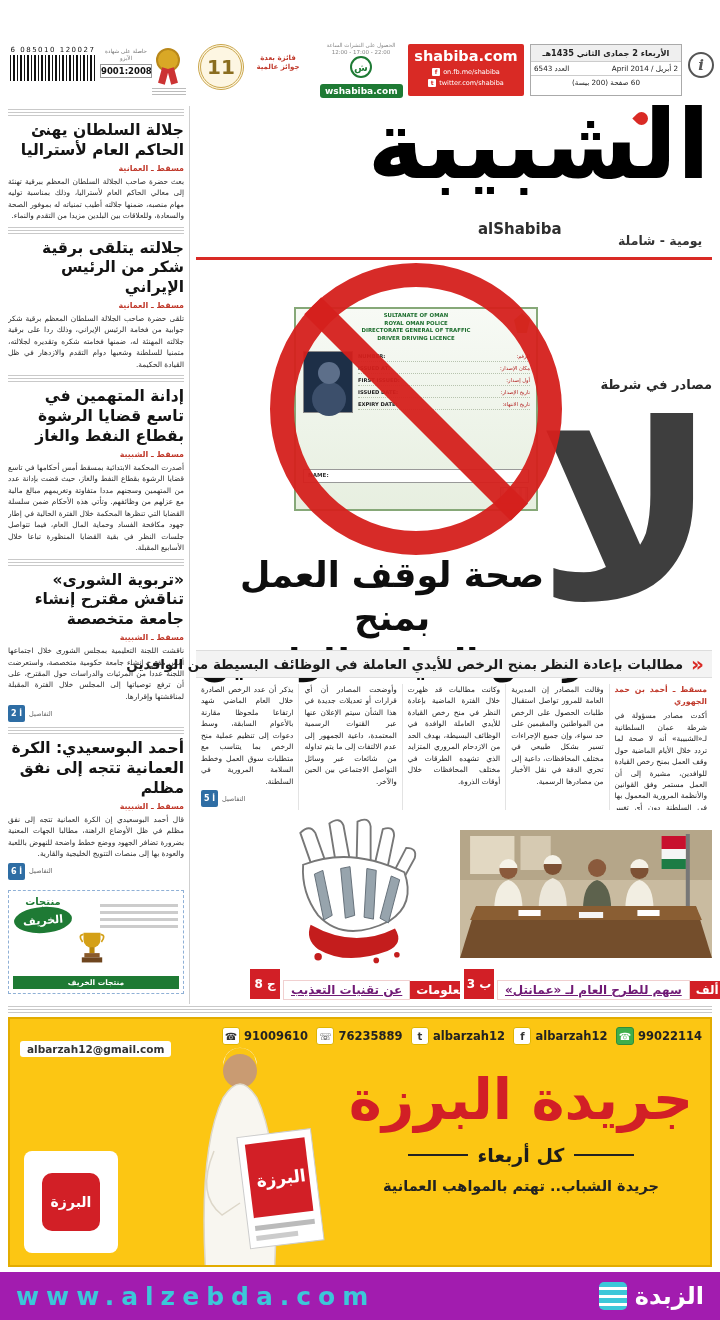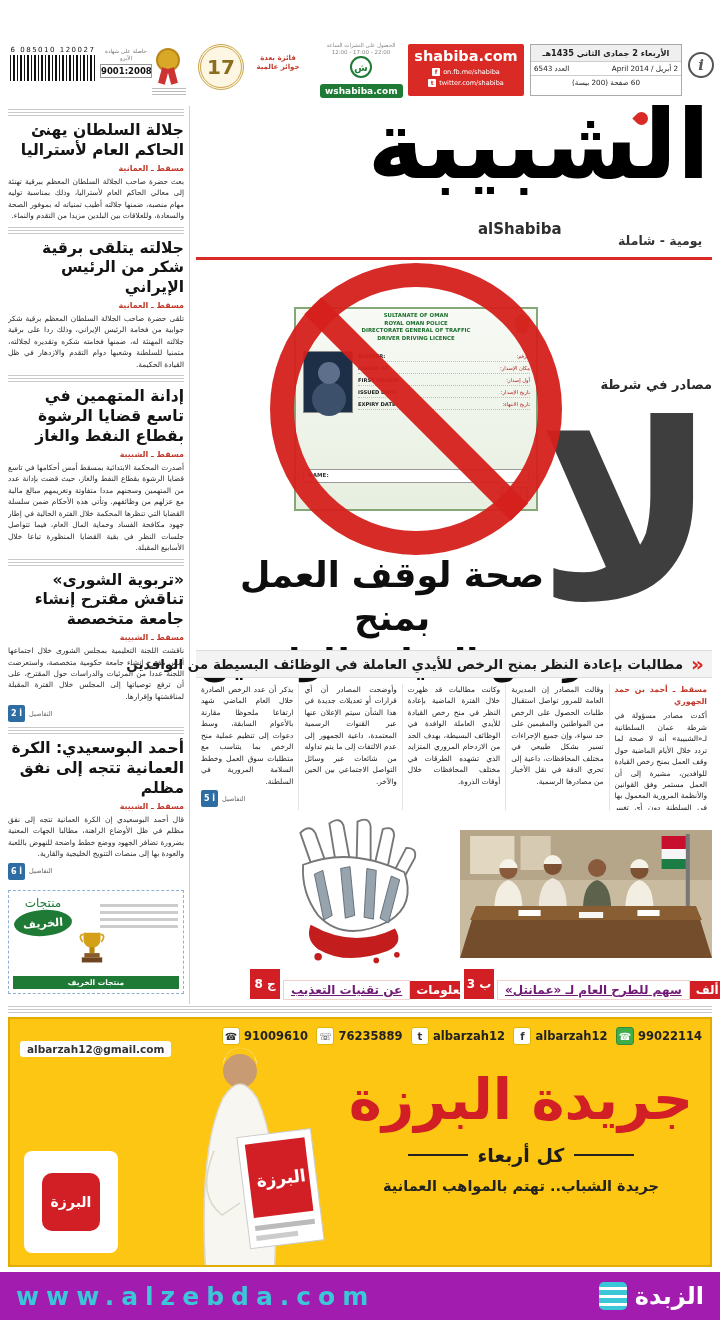--- a/index.html
+++ b/index.html
@@ -59,21 +59,21 @@
     background:repeating-linear-gradient(180deg,#c9c9c9 0 1px,transparent 1px 3px); }
   .sb-article h3 { font-size:15.5px; font-weight:800; color:#141414; line-height:1.28; text-align:right; margin:2px 0 3px; }
   .sb-byline { color:#c0392b; font-size:8px; font-weight:bold; margin:2px 0 3px; }
   .sb-body { font-size:7.4px; line-height:1.55; color:#2a2a2a; text-align:justify; }
   .details { display:flex; align-items:center; justify-content:flex-end; gap:4px; margin-top:3px; }
   .details .dlabel { font-size:6.5px; color:#666; }
   .dbadge { width:17px; height:17px; background:#2e6da4; color:#fff; font-size:8px; font-weight:bold;
     display:flex; align-items:center; justify-content:center; border-radius:2px; }
   .sb-ad { margin-top:10px; border:1px dashed #8fb0d6; height:104px; padding:5px; position:relative; background:#fff; }
   .sb-ad-row { display:flex; justify-content:space-between; align-items:flex-start; }
-  .kharif-label { font-size:12px; color:#1e7a34; font-weight:normal; text-align:center; }
+  .kharif-label { font-size:10px; color:#1e7a34; font-weight:bold; text-align:center; }
   .kharif-logo { background:#1e7a34; color:#fff; width:58px; height:26px; border-radius:50%;
     font-size:11px; font-weight:bold; display:flex; align-items:center; justify-content:center; transform:rotate(-4deg); }
   .sb-ad-lines { width:78px; padding-top:4px; }
   .sb-ad-lines i { display:block; height:3px; background:#ccc; margin:4px 0; }
   .trophy { width:34px; height:38px; position:absolute; left:66px; top:38px; }
   .sb-ad-strip { position:absolute; left:4px; right:4px; bottom:4px; background:#1e7a34; color:#fff;
     font-size:7.5px; font-weight:bold; text-align:center; padding:2px 0; }
 
   .vrule { position:absolute; left:189px; top:106px; height:898px; width:1px; background:#cfcfcf; }
 
@@ -192,21 +192,21 @@
       <div class="iso-title">حاصلة على شهادة الآيزو</div>
       <div class="iso-num">9001:2008</div>
     </div>
     <div class="ribbon-badge"></div>
     <div class="micro-lines">
         <i></i>
         <i></i>
         <i></i>
       </div>
     <div class="laurel">
-      <span>17</span>
+      <span>11</span>
     </div>
     <div class="award-text">فائزة بعدة جوائز عالمية</div>
     <div class="seal-wrap">
       <div class="alerts-note">الحصول على النشرات الساعة</div>
       <div class="alerts-time">12:00 - 17:00 - 22:00</div>
       <div class="seal">
         <span>ش</span>
       </div>
       <div class="green-pill">wshabiba.com</div>
     </div>

